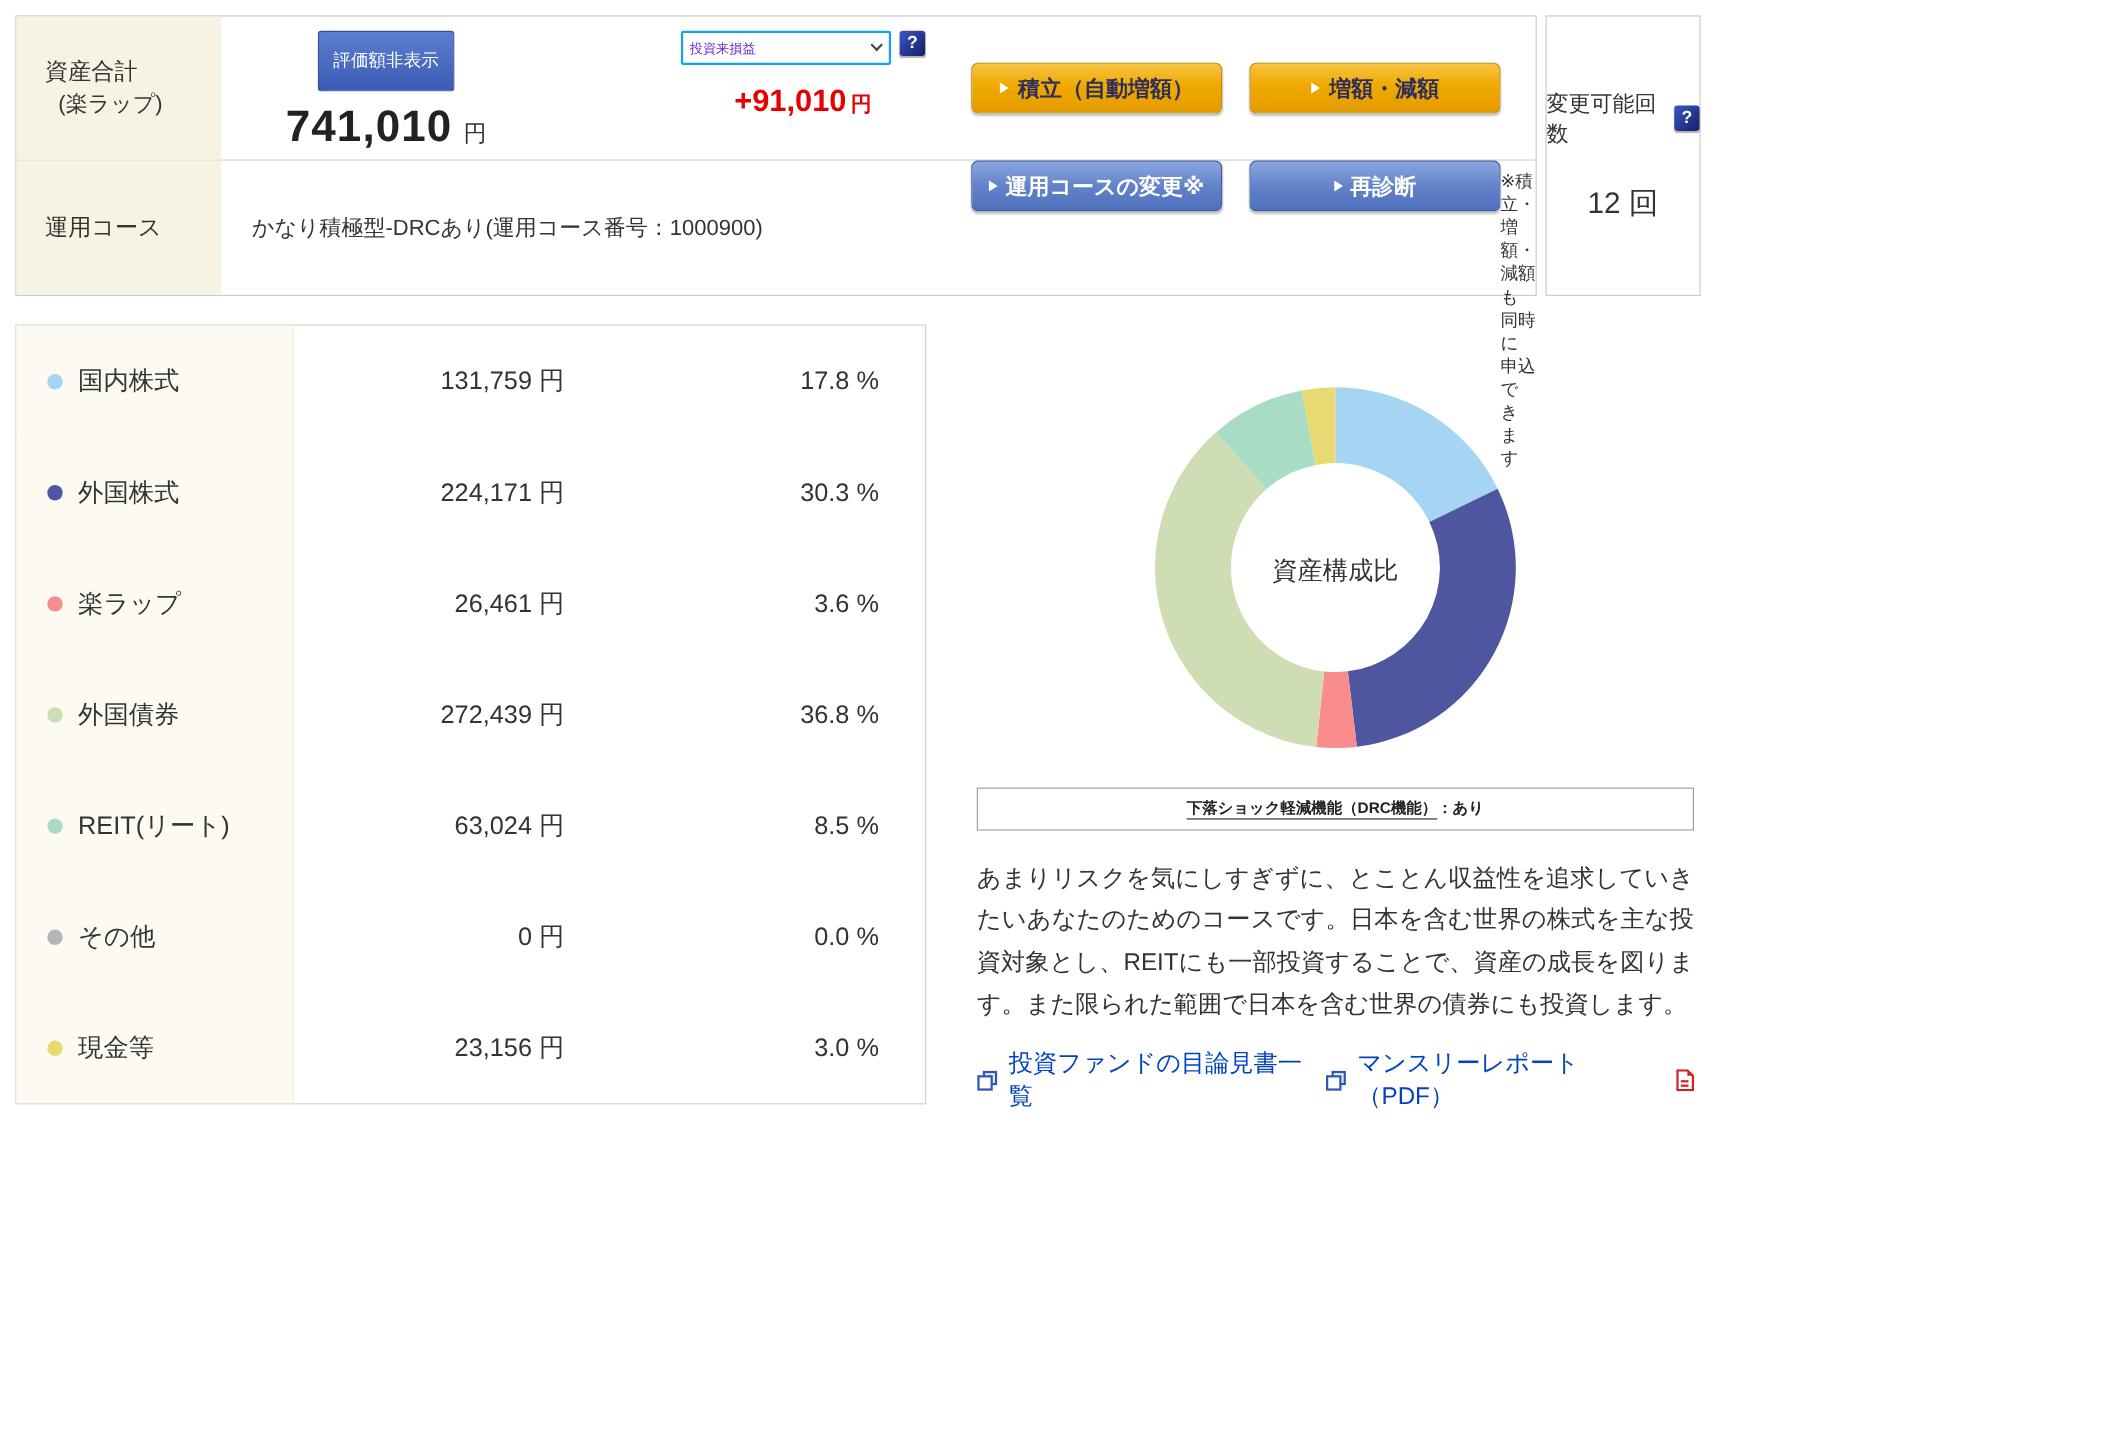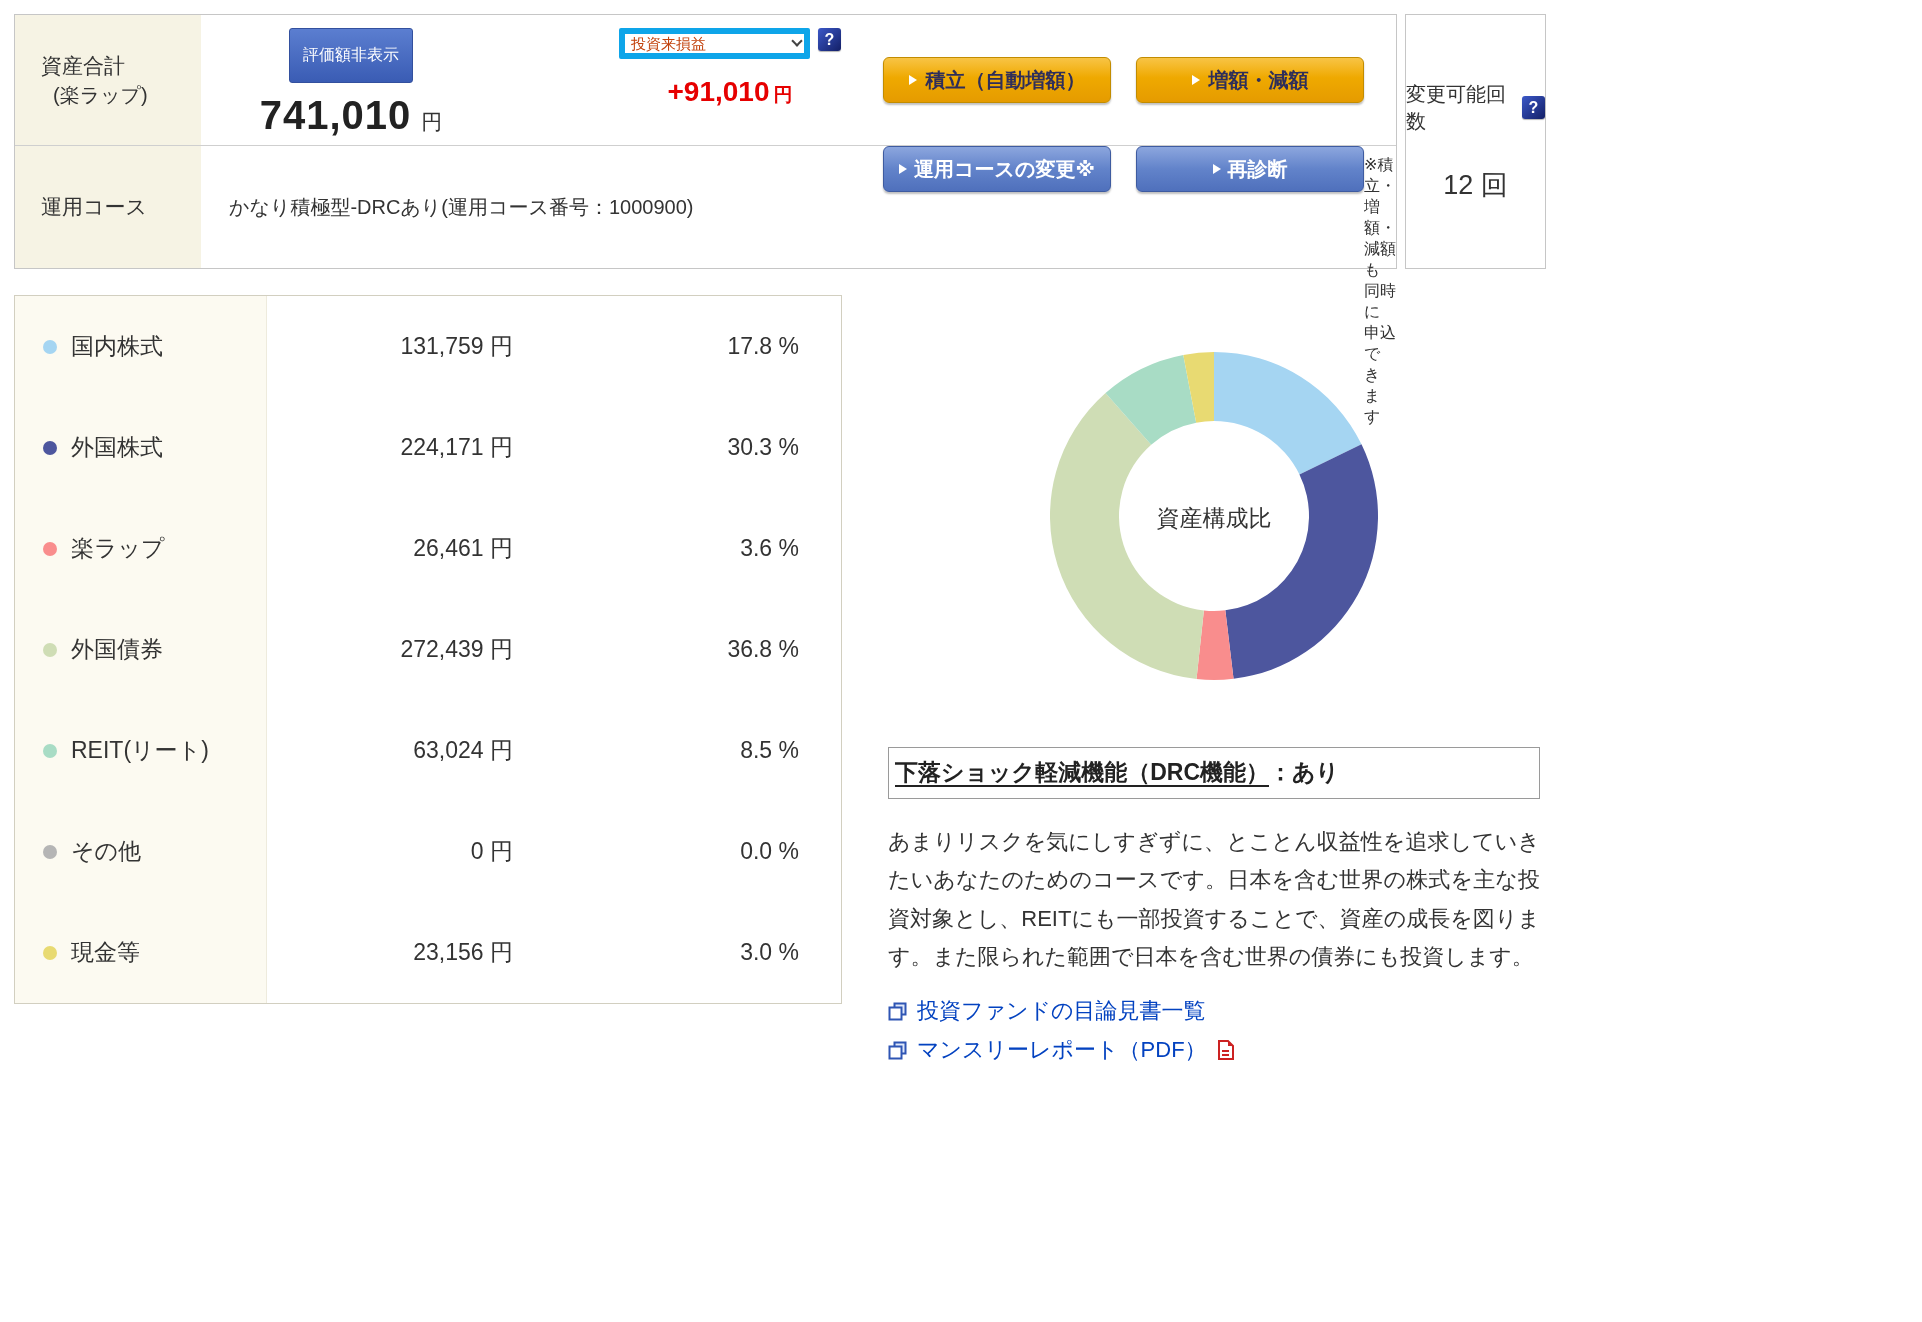--- a/index.html
+++ b/index.html
@@ -29,23 +29,23 @@
     font-family:inherit;
   }
   .amount-line { margin-top:10px; white-space:nowrap; }
   .amount { font-size:40px; font-weight:bold; color:#222; letter-spacing:1px; }
   .amount-unit { font-size:21px; margin-left:10px; color:#333; }
 
   .pl-cell { width:370px; padding:13px 30px 0 118px; display:flex; flex-direction:column; }
   .pl-row { display:flex; align-items:flex-start; gap:8px; }
   .select-wrap { position:relative; flex:1; }
   select.pl-select {
-    width:100%; height:31px; font-size:15px; border:6px solid #0ea5e9; background:#fff;
+    width:100%; height:31px; font-size:12px; border:2px solid #0ea5e9; background:#fff;
     padding:0 24px 0 6px; appearance:none; -webkit-appearance:none; border-radius:2px;
-    font-family:inherit; color:#c2410c; cursor:pointer;
+    font-family:inherit; color:#6d28d9; cursor:pointer;
   }
   .caret { position:absolute; right:9px; top:9px; width:8px; height:8px;
     border-right:2px solid #444; border-bottom:2px solid #444; transform:rotate(45deg); pointer-events:none; }
   .help-icon {
     width:23px; height:23px; background:linear-gradient(135deg,#3b58c8,#131f66); color:#fff;
     font-weight:bold; font-size:16px; display:inline-flex; align-items:center; justify-content:center;
     border-radius:3px; flex:0 0 auto; cursor:pointer; box-shadow:0 1px 1px rgba(0,0,0,.3);
   }
   .pl-amount { margin-top:17px; color:#e60000; font-weight:bold; font-size:28px; text-align:center; white-space:nowrap; }
   .pl-amount .unit { font-size:19px; margin-left:4px; }
@@ -84,24 +84,24 @@
   .th-ratio { width:252px; text-align:center; }
   .t-row { display:flex; height:101px; font-size:23px; }
   .t-label { width:252px; background:#fcfaf1; border-right:1px solid #eeebdd; display:flex; align-items:center; gap:14px; padding-left:28px; }
   .dot { width:14px; height:14px; border-radius:50%; flex:0 0 auto; }
   .t-amount { width:320px; display:flex; align-items:center; justify-content:flex-end; padding-right:74px; }
   .t-ratio { width:252px; display:flex; align-items:center; justify-content:flex-end; padding-right:40px; }
 
   .right-col { margin-left:46px; width:652px; }
   .donut-wrap { position:relative; width:390px; margin:26px auto 0; }
   .donut-center-label { position:absolute; top:50%; left:50%; transform:translate(-50%,-50%); font-size:23px; color:#333; white-space:nowrap; }
-  .drc-box { margin-top:32px; border:1px solid #9a9a9a; padding:9px 6px 10px; font-size:23px; font-weight:bold; color:#222; background:#fff; }
+  .drc-box { border:1px solid #9a9a9a; padding:9px 6px 10px; text-align:center; font-size:14px; font-weight:bold; color:#222; background:#fff; }
   .drc-box .u { text-decoration:underline; text-underline-offset:5px; }
   .drc-desc { margin-top:24px; font-size:22px; line-height:1.74; color:#333; text-align:justify; }
-  .links { margin-top:20px; display:flex; flex-direction:column; gap:9px; }
+  .links { margin-top:20px; display:flex; flex-direction:row; gap:9px; }
   .link-row { display:flex; align-items:center; gap:10px; font-size:22px; }
   .link-row a { color:#0342c0; text-decoration:none; cursor:pointer; }
   .win-icon, .pdf-icon { display:inline-flex; flex:0 0 auto; }
 </style>
 </head>
 <body>
 
 <div class="page">
 
   <div class="top-section">

